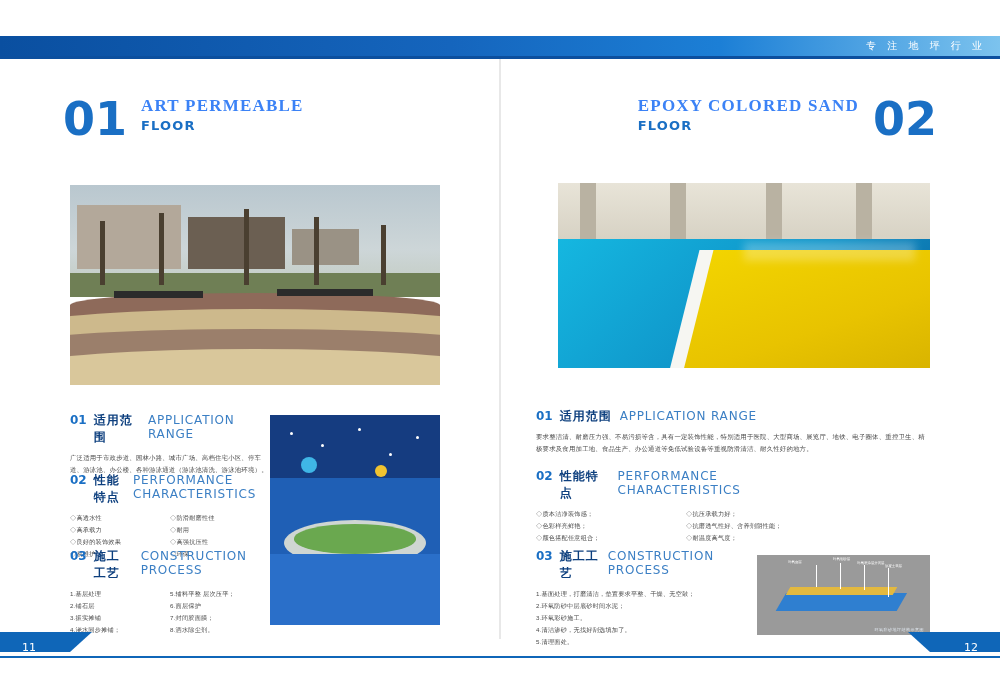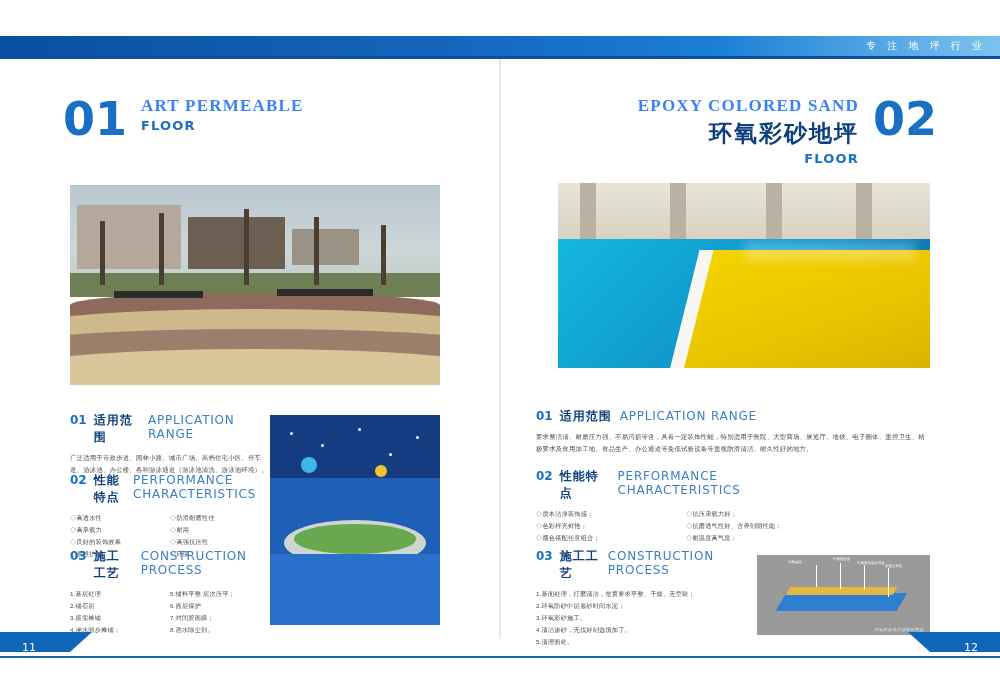--- a/index.html
+++ b/index.html
@@ -54,21 +54,21 @@
     font-size: 23px; font-weight: bold; color: #0d3f7e;
     letter-spacing: 2px; margin-top: 2px;
   }
   .head .eng-bot {
     font-size: 13px; font-weight: bold; color: #1a6fc4;
     letter-spacing: 1.2px; font-family: "DejaVu Sans", sans-serif; margin-top: 2px;
   }
   .head-left { left: 63px; top: 96px; display: flex; align-items: flex-start; }
   .head-left .num { margin-right: 14px; }
   .head-right { right: 63px; top: 96px; display: flex; align-items: flex-start; justify-content: flex-end; }
-  .head-right .txt { text-align: right; }
+  .head-right .txt { text-align: left; }
   .head-right .num { margin-left: 14px; }
 
   
   .photo { position: absolute; overflow: hidden; }
   .photo-1 { left: 70px; top: 185px; width: 370px; height: 200px; }
   .photo-2 { left: 270px; top: 415px; width: 170px; height: 210px; }
   .photo-3 { left: 558px; top: 183px; width: 372px; height: 185px; }
   .photo-4 { left: 757px; top: 555px; width: 173px; height: 80px; }
 
   
@@ -272,21 +272,20 @@
     <div class="p2-ball" style="left:18%; top:20%; background:#3fb6e6;"></div>
     <div class="p2-ball" style="left:62%; top:24%; background:#f0c330; width:12px; height:12px;"></div>
     <div class="p2-mound"></div>
     <div class="p2-green"></div>
     <div class="p2-floor"></div>
   </div>
 
   <div class="head head-right">
     <div class="txt">
       <div class="eng-top">EPOXY COLORED SAND</div>
-      <div class="cn">环氧彩砂地坪</div>
       <div class="eng-bot">FLOOR</div>
     </div>
     <div class="num">02</div>
   </div>
 
   <div class="photo photo-3">
     <div class="p3-wall"></div>
     <div class="p3-col" style="left:6%;"></div>
     <div class="p3-col" style="left:30%;"></div>
     <div class="p3-col" style="left:56%;"></div>

